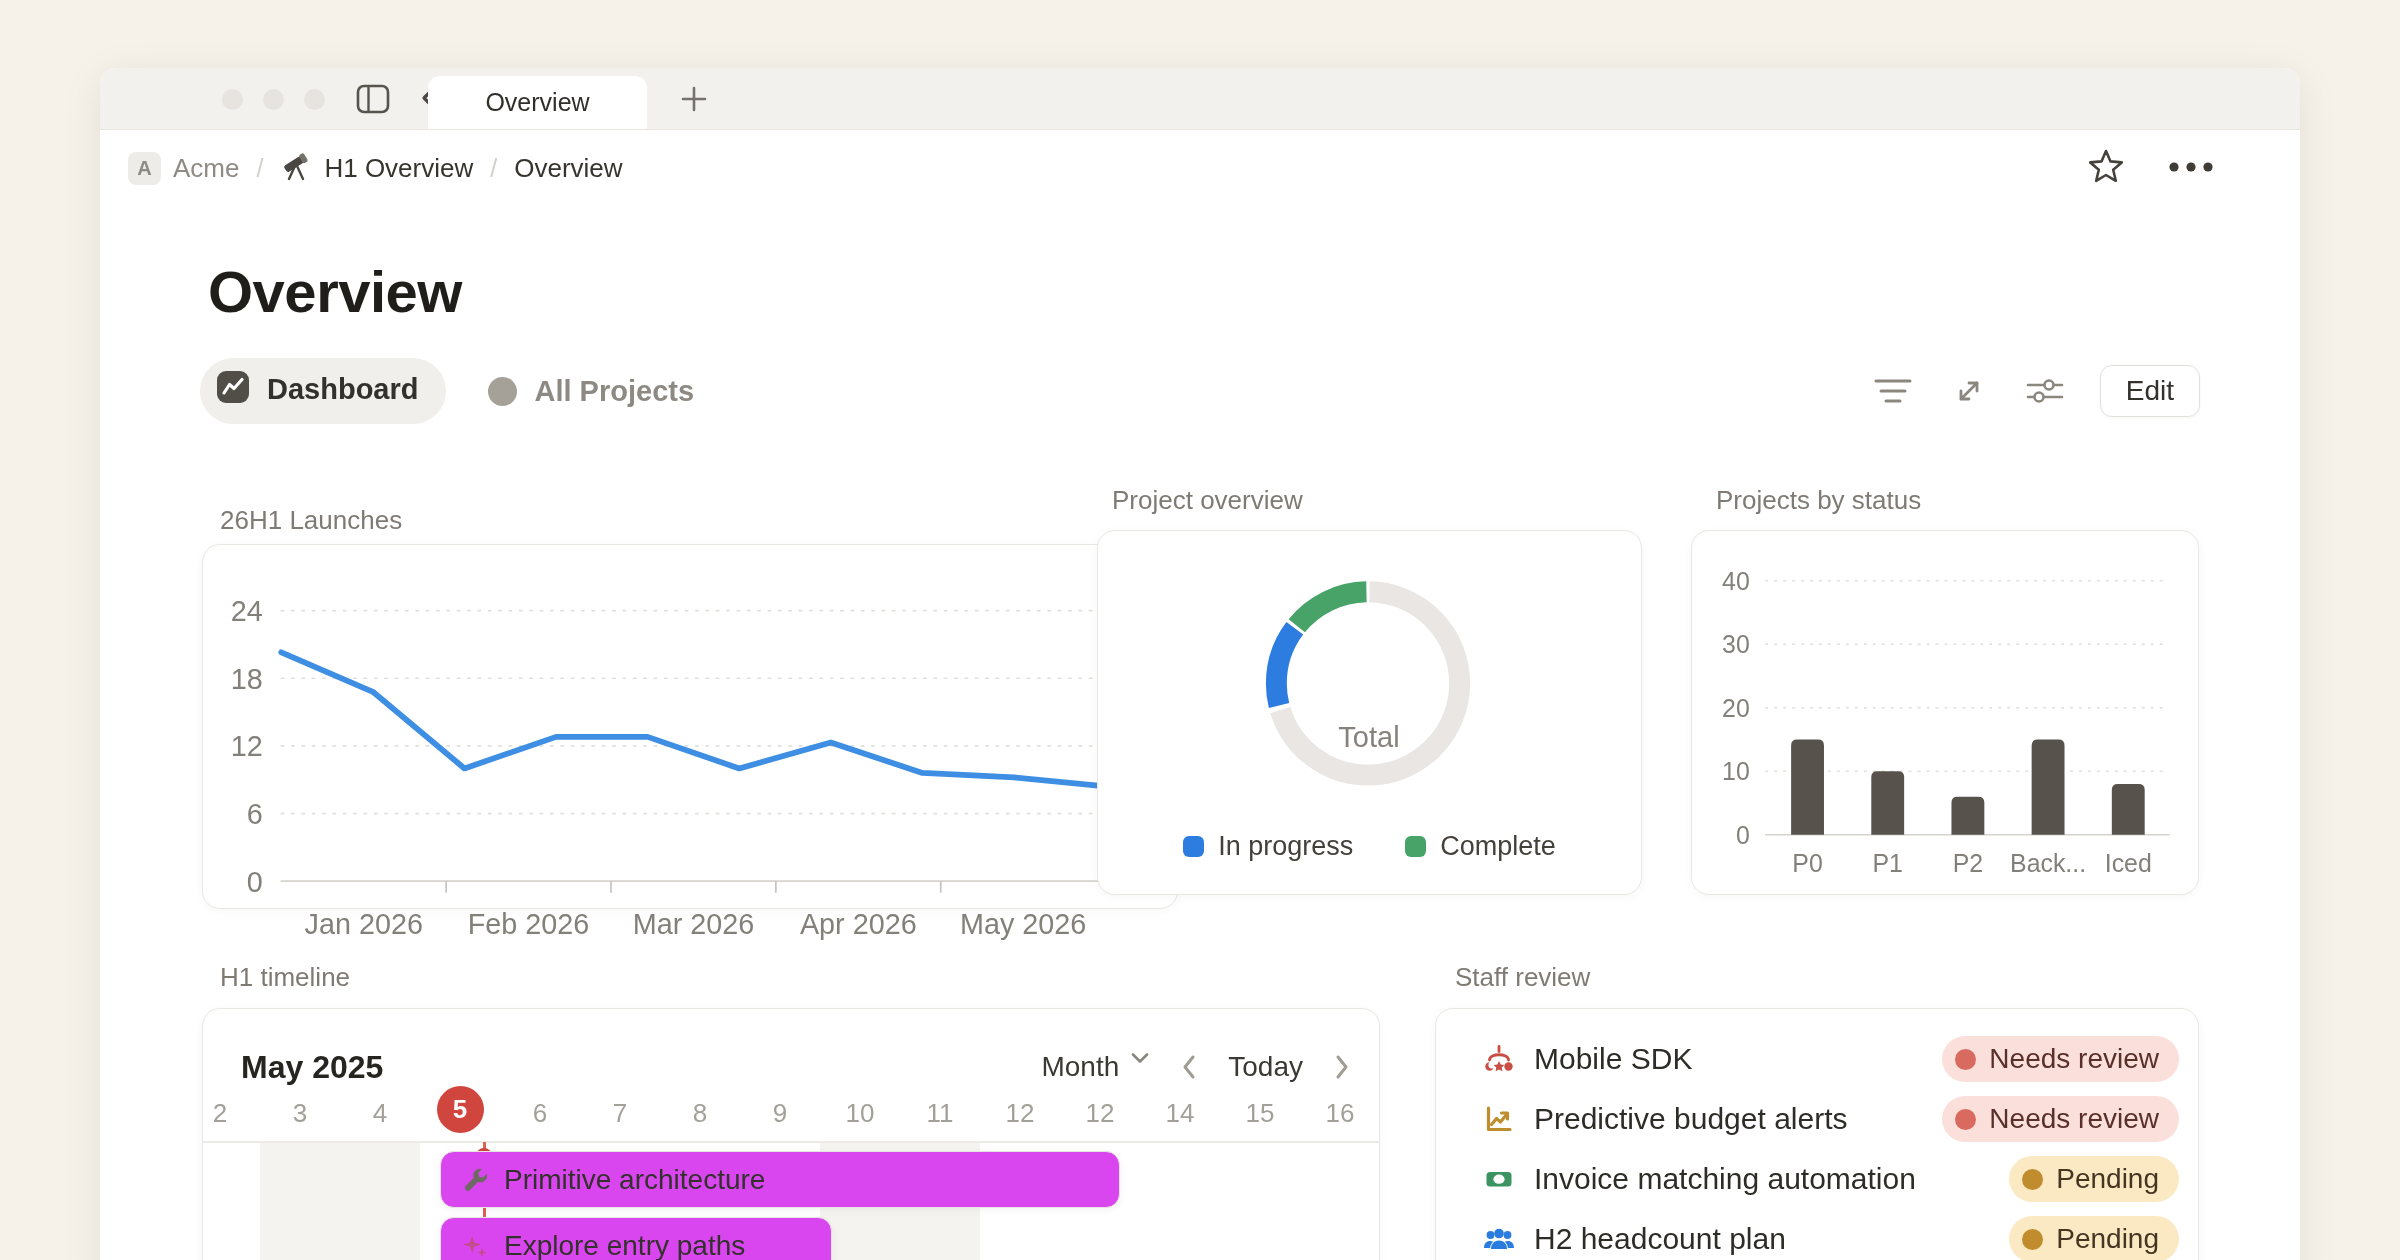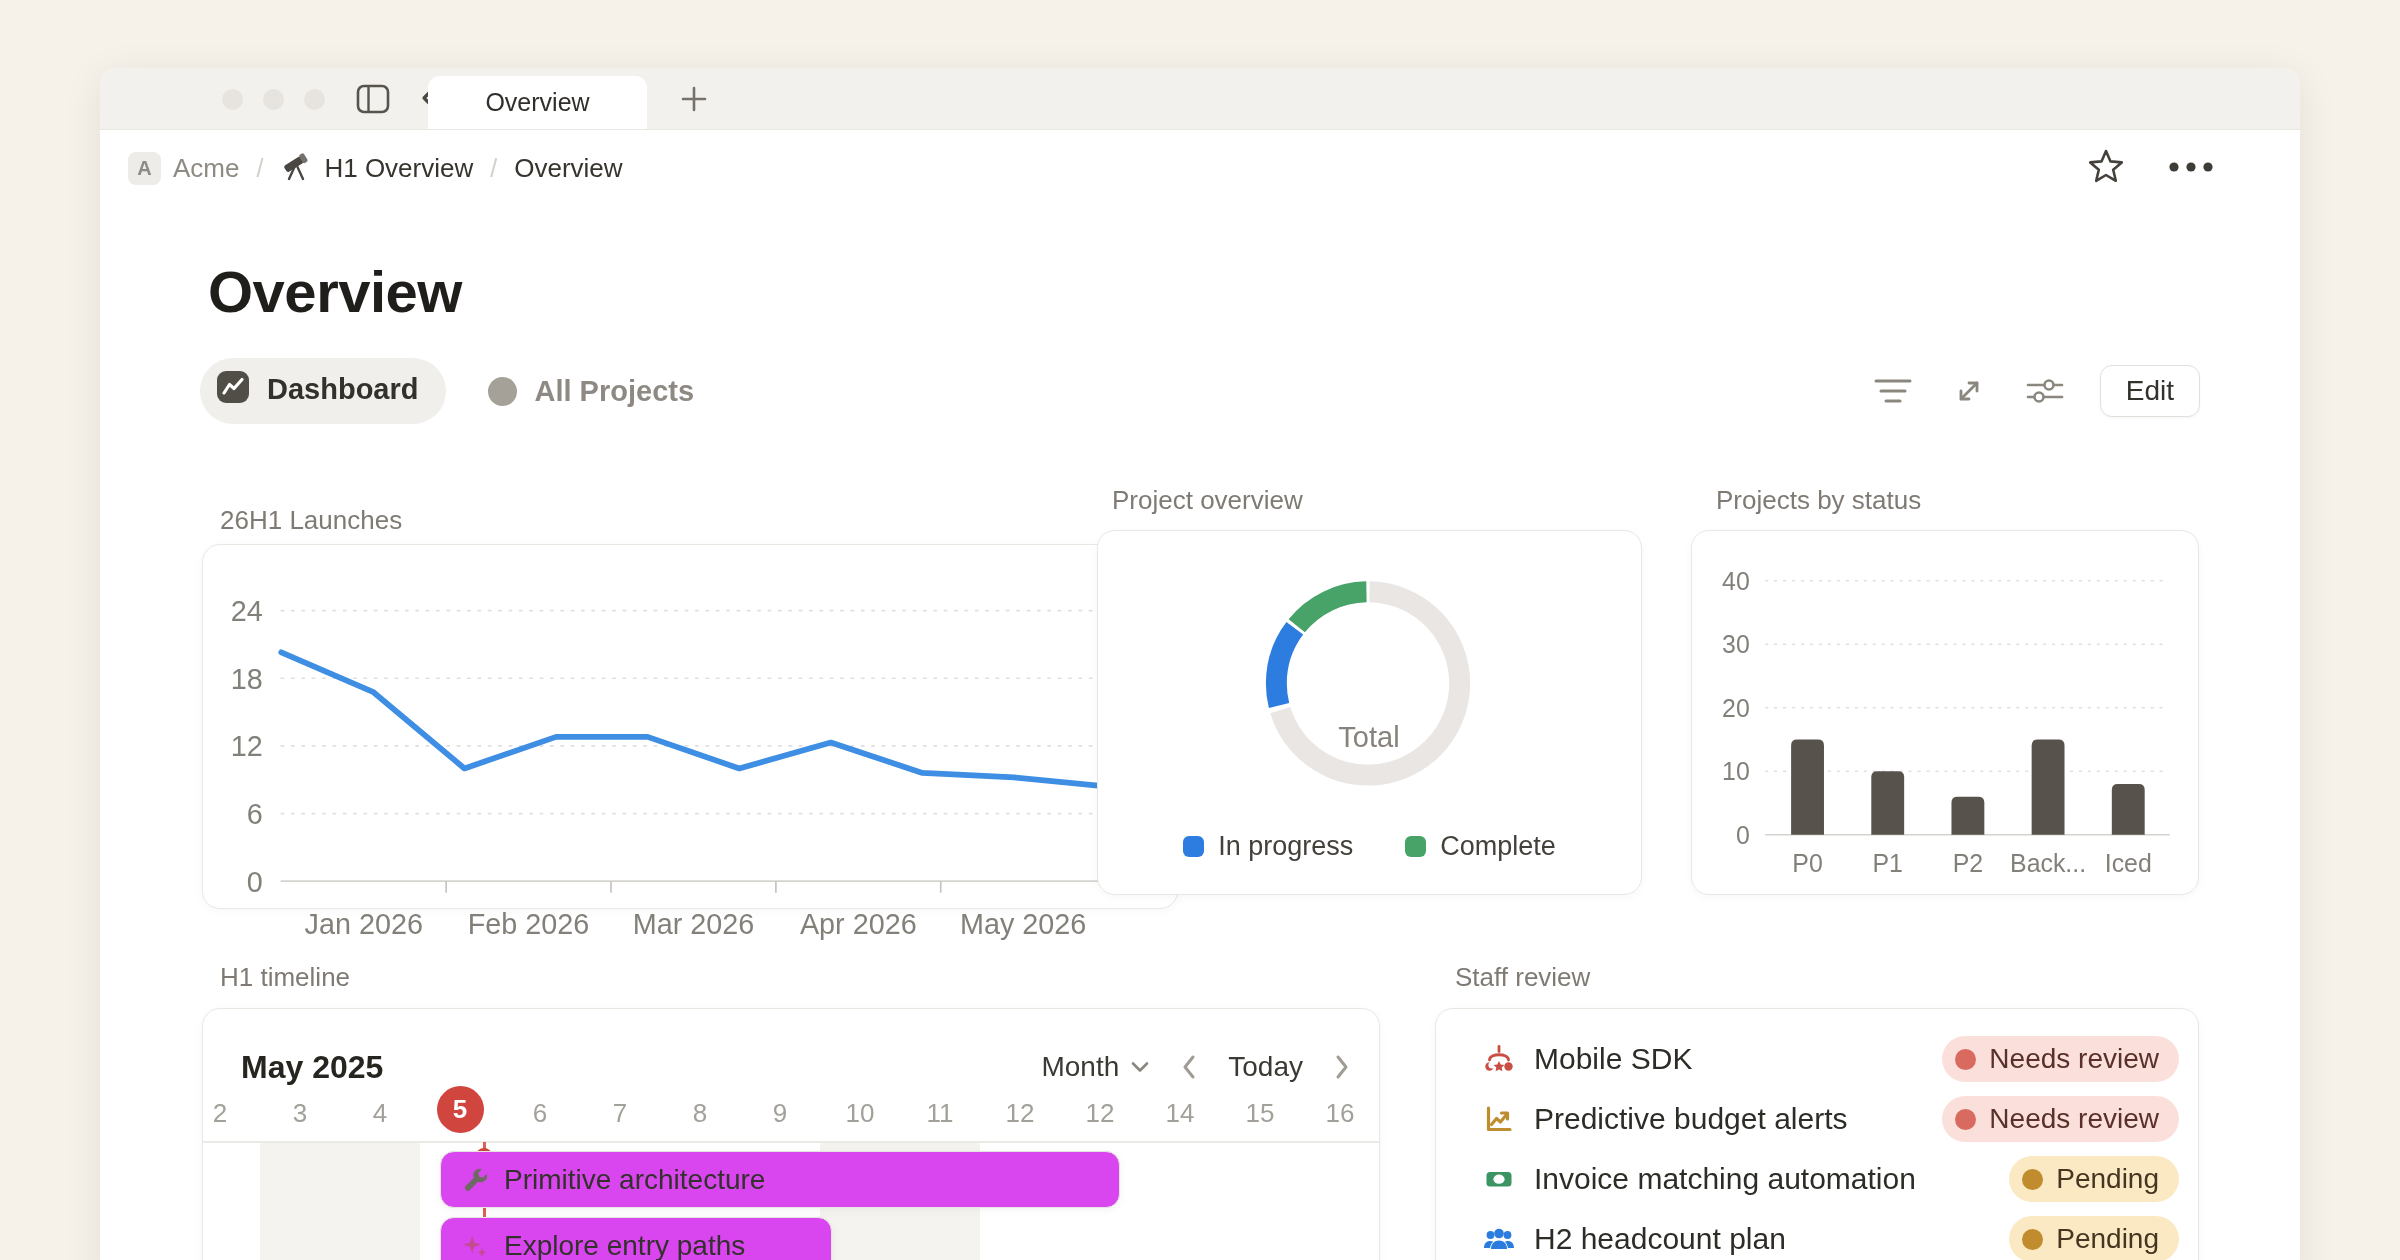--- a/index.html
+++ b/index.html
@@ -62,21 +62,21 @@
   .donut-total { position:absolute; left:151px; top:98px; width:240px; text-align:center;
                  font-size:78px; font-weight:700; color:#171610; letter-spacing:-1px; }
   .donut-sub   { position:absolute; left:151px; top:190px; width:240px; text-align:center; font-size:29px; color:#87837c; }
   .donut-legend { position:absolute; left:0; right:0; top:300px; display:flex; justify-content:center; gap:52px; }
   .legend-item { display:flex; align-items:center; gap:14px; font-size:27px; color:#44413b; }
   .legend-sq { width:21px; height:21px; border-radius:6px; }
 
   
   .tl-month { position:absolute; left:38px; top:40px; font-size:32px; font-weight:700; color:#272520; }
   .tl-controls { position:absolute; right:28px; top:42px; display:flex; align-items:center; gap:30px; font-size:28px; color:#3b3933; }
-  .tl-monthbtn { display:flex; align-items:center; gap:11px; }
+  .tl-monthbtn { display:flex; align-items:flex-start; gap:11px; }
   .tl-day { position:absolute; top:86px; width:80px; height:36px; line-height:36px; text-align:center;
             font-size:26px; color:#a3a099; }
   .tl-day-selected { position:absolute; top:77px; width:47px; height:47px; border-radius:50%; background:#d0453e;
                      color:#fff; font-size:26px; font-weight:600; display:flex; align-items:center; justify-content:center; }
   .tl-divider { position:absolute; left:0; right:0; top:132px; height:1.5px; background:#eceae6; }
   .tl-band { position:absolute; top:133px; bottom:0; background:#f4f3f0; }
   .tl-nowline { position:absolute; top:133px; bottom:0; width:3px; background:#dd6158; z-index:1; }
   .tl-nowdot { position:absolute; width:16px; height:16px; border-radius:50%; background:#d0453e; z-index:1; }
   .tl-task { position:absolute; height:57px; background:#d946ef; border:1.5px solid #e7e4df; border-radius:14px;
              box-shadow:0 2px 8px rgba(0,0,0,.05); display:flex; align-items:center; gap:15px; padding:7px 20px;

